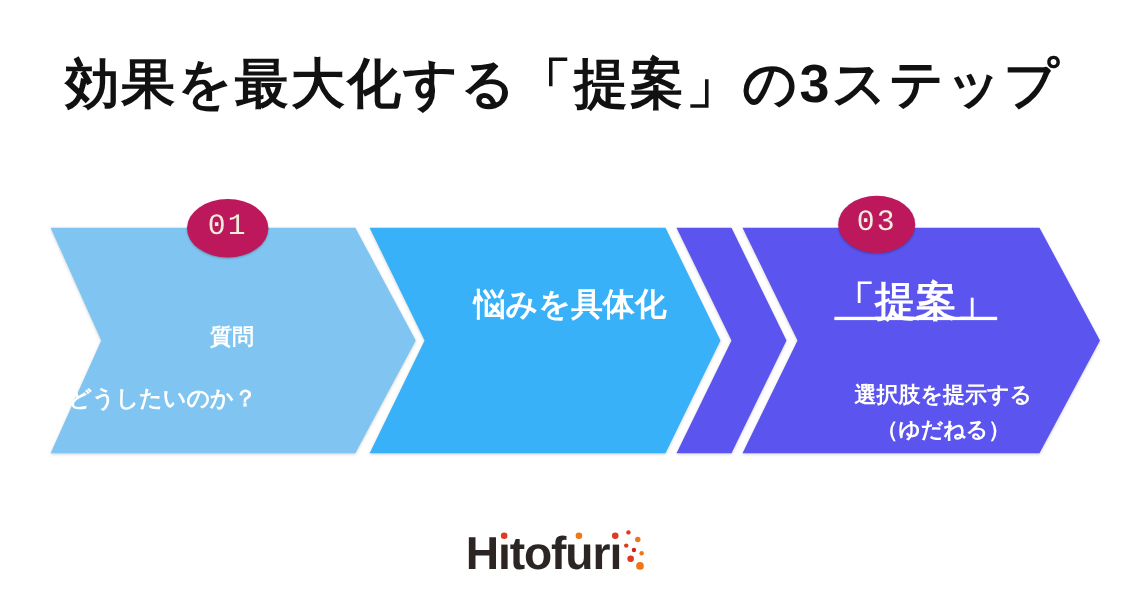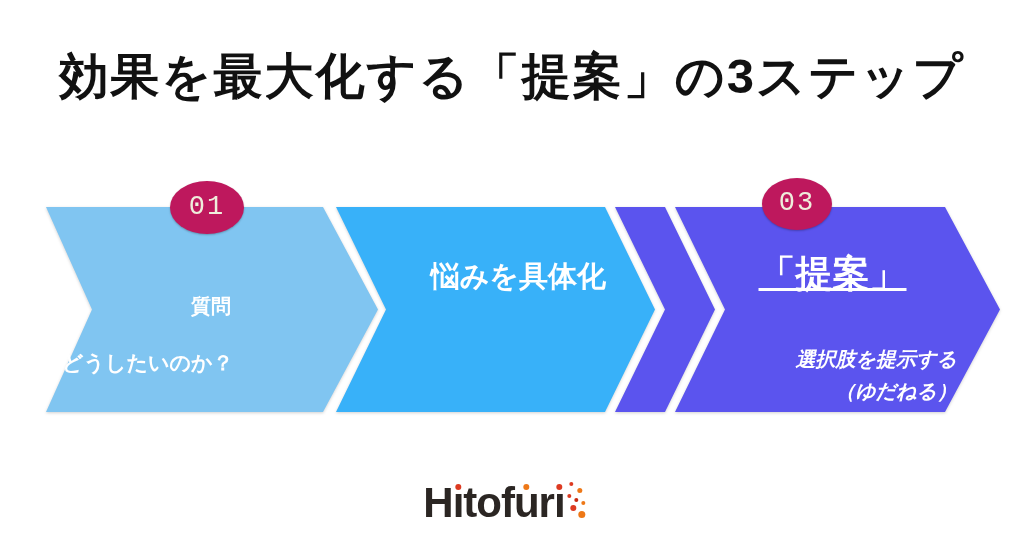--- a/index.html
+++ b/index.html
@@ -43,21 +43,21 @@
   .badge-3 { left:762px; top:178px; width:70px; height:52px; }
 
   
   .step-text { position:absolute; color:#ffffff; font-weight:700; }
   .step-title-1 { left:61px;  top:257px; width:300px; text-align:center; font-size:20px;margin-top:36px; }
   .step-title-2 { left:336px; top:257px; width:270px; text-align:right; font-size:29px; }
   .step-title-3 { left:700px; top:249px; width:265px; text-align:center; font-size:37px;text-decoration:underline; }
   .step-sub { font-size:21px; line-height:33px; }
   .step-sub-1 { left:62px;  top:346px; width:300px; }
   .step-sub-2 { left:401px; top:343px; width:260px; text-align:left; }
-  .step-sub-3 { left:692px; top:343px; width:265px; text-align:right; font-size:20px; line-height:32px;font-style:italic; }
+  .step-sub-3 { left:725px; top:343px; width:265px; text-align:center; font-size:20px; line-height:32px; }
   .step-sub .line { display:block; }
 
   
   .logo {
     position:absolute; top:481px; left:50%;
     transform:translateX(-53%);
     display:flex; align-items:flex-start;
     color:#2B2623;
     font-size:42px; font-weight:700; letter-spacing:-1px;
     line-height:44px;

